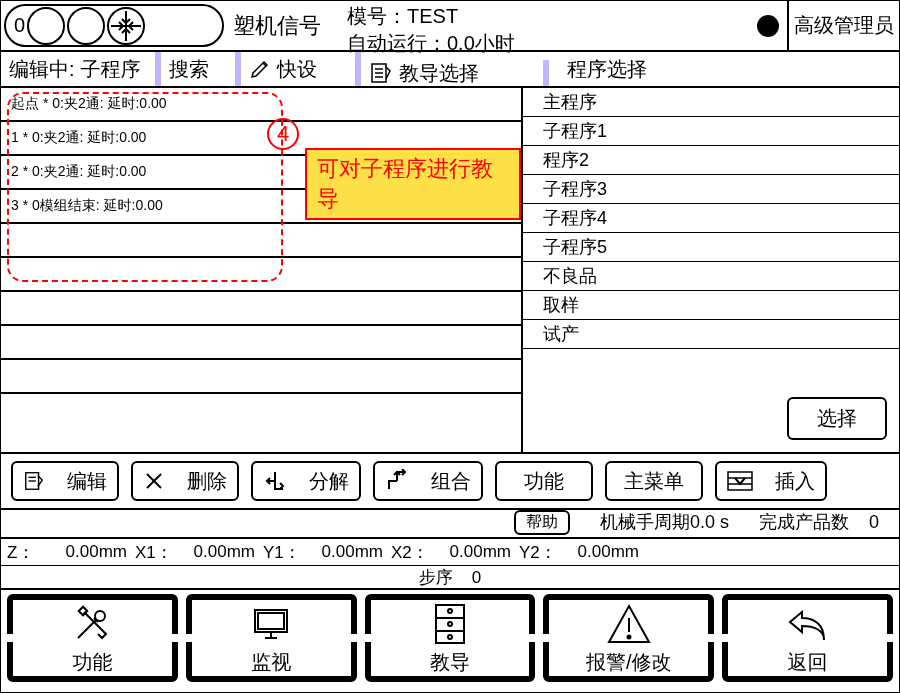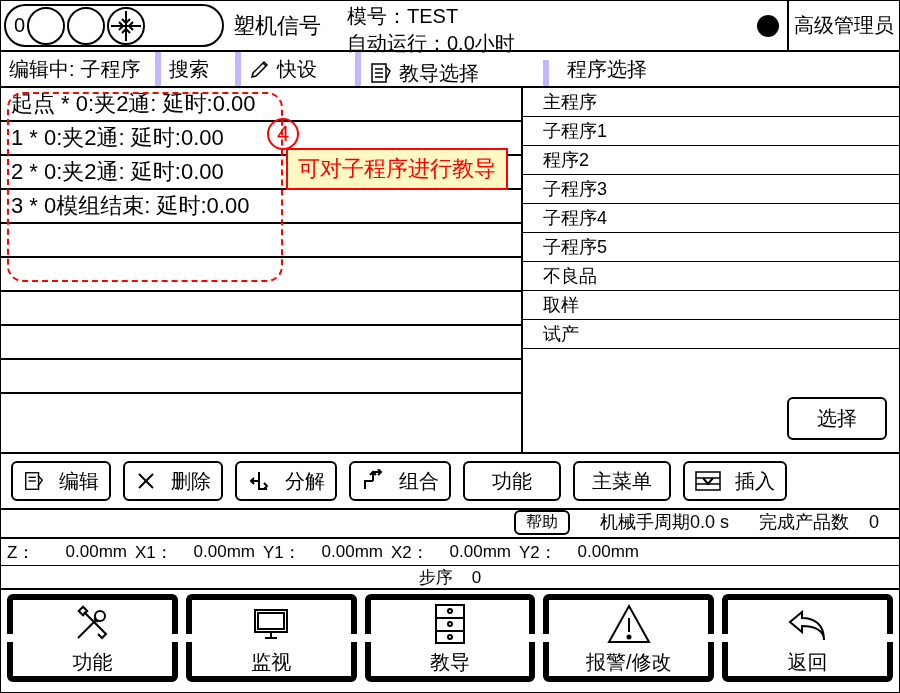--- a/index.html
+++ b/index.html
@@ -25,34 +25,34 @@
   .tb-search { width:80px; }
   .tb-quick { width:120px; }
   .tb-teach-sel { width:188px;margin-top:8px; }
   .side-title { flex:1; display:flex; align-items:center; padding:0 18px; font-size:20px; }
   
   
   .main { display:flex; height:364px; }
   .program-area { width:520px; position:relative; }
   .side-panel { flex:1; display:flex; flex-direction:column; border-left:2px solid #000; }
   
-  .prog-row { height:24px; border-bottom:2px solid #000; display:flex; align-items:center; padding:16px 10px; font-size:22px; }
+  .prog-row { height:24px; border-bottom:2px solid #000; display:flex; align-items:center; padding:16px 10px; font-size:14px; }
   
   .dashed-box { position:absolute; left:6px; top:4px; width:276px; height:190px; border:2px dashed #f00; border-radius:16px; pointer-events:none; }
   .annot-num { position:absolute; left:266px; top:30px; width:32px; height:32px; border:2px solid #f00; border-radius:50%; color:#f00; display:flex; align-items:center; justify-content:center; font-size:22px; }
-  .annot-callout { position:absolute; left:285px; top:60px; border:2px solid #f00; color:#f00; font-size:22px; padding:4px 10px; background:#fef9c3; }
+  .annot-callout { position:absolute; left:304px; top:60px; border:2px solid #f00; color:#f00; font-size:22px; padding:4px 10px; background:#fde047; }
   
   .side-item { border-bottom:1px solid #000; padding:2px 20px; font-size:18px; }
   .side-spacer { flex:1; }
   .select-btn-wrap { padding:12px; display:flex; justify-content:flex-end; }
   .select-btn { border:2px solid #000; border-radius:6px; padding:6px 28px; font-size:20px; }
   
   
   .btn-row { height:58px; border-top:2px solid #000; border-bottom:2px solid #000; display:flex; align-items:center; gap:12px; padding:0 10px; }
-  .act-btn { border:2px solid #000; border-radius:6px; height:40px; padding:0 10px; display:flex; align-items:center; gap:14px; font-size:20px; min-width:98px; justify-content:center; }
+  .act-btn { border:2px solid #000; border-radius:6px; height:40px; padding:0 10px; display:flex; align-items:center; gap:22px; font-size:20px; min-width:98px; justify-content:center; }
   
   
   .info1 { display:flex; height:28px; align-items:flex-start; justify-content:flex-end; gap:30px; padding:0 20px; font-size:18px; border-bottom:1px solid #000; }
   .help-btn { border:2px solid #000; border-radius:6px; padding:0 10px; font-size:16px; }
   .coords { height:28px; border-top:1px solid #000; border-bottom:1px solid #000; display:flex; align-items:center; font-size:17px; padding:0 6px; }
   .coords span { display:inline-block; }
   .col-lbl { width:34px; }
   .col-val { width:94px; text-align:right; padding-right:8px; }
   .step-row { height:24px; text-align:center; font-size:17px; border-bottom:2px solid #000;}
   

